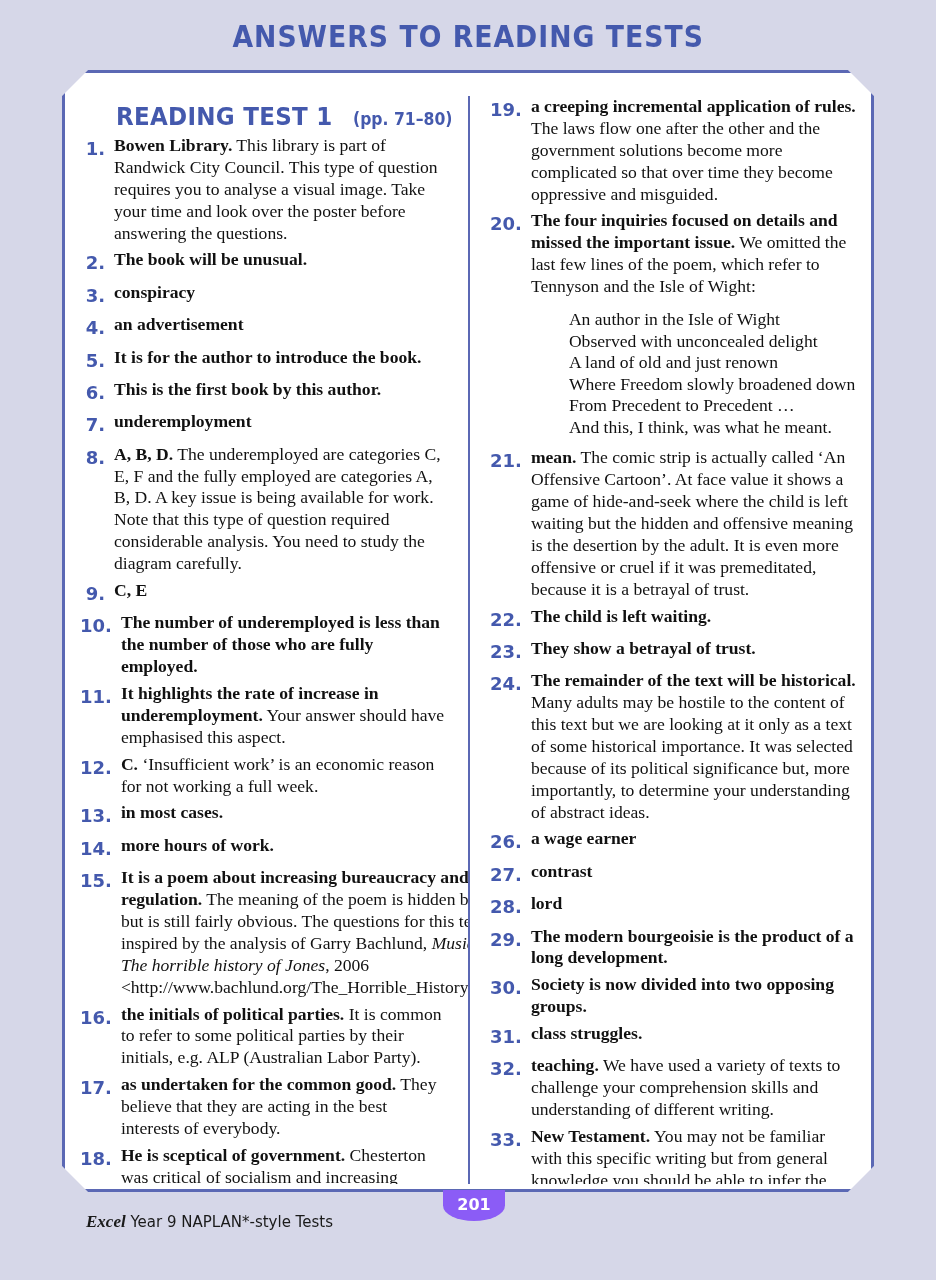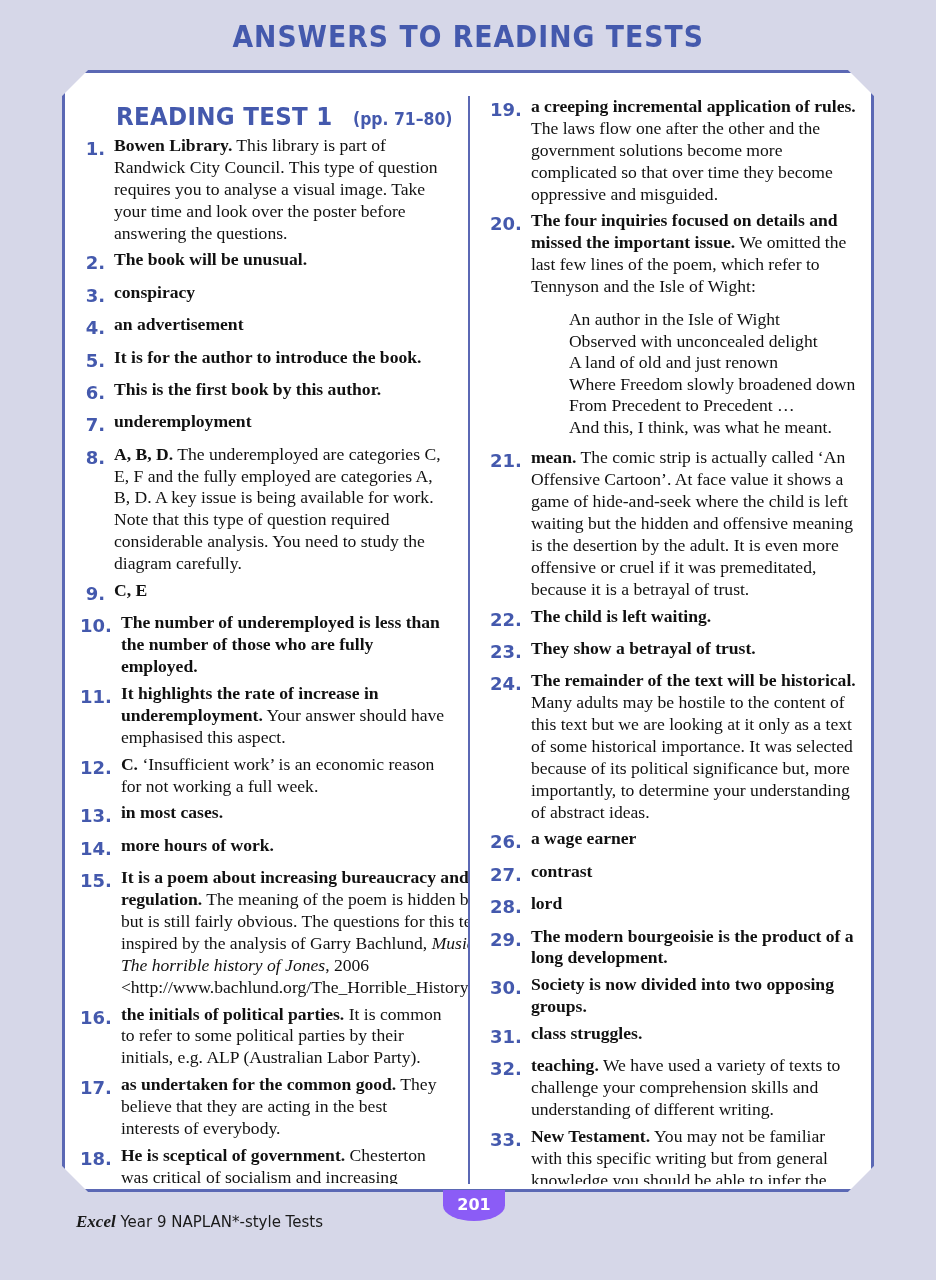--- a/index.html
+++ b/index.html
@@ -164,21 +164,21 @@
     display: flex;
     align-items: center;
     justify-content: center;
     padding-bottom: 3px;
     box-sizing: border-box;
   }
 
   
   .footer {
     position: absolute;
-    left: 76px;
+    left: 86px;
     top: 1212px;
     font-family: "DejaVu Sans", "Liberation Sans", sans-serif;
     font-size: 15px;
     color: #1a1a1a;
     white-space: nowrap;
   }
   .footer .brand {
     font-family: "Liberation Serif", "DejaVu Serif", serif;
     font-weight: bold;
     font-style: italic;

